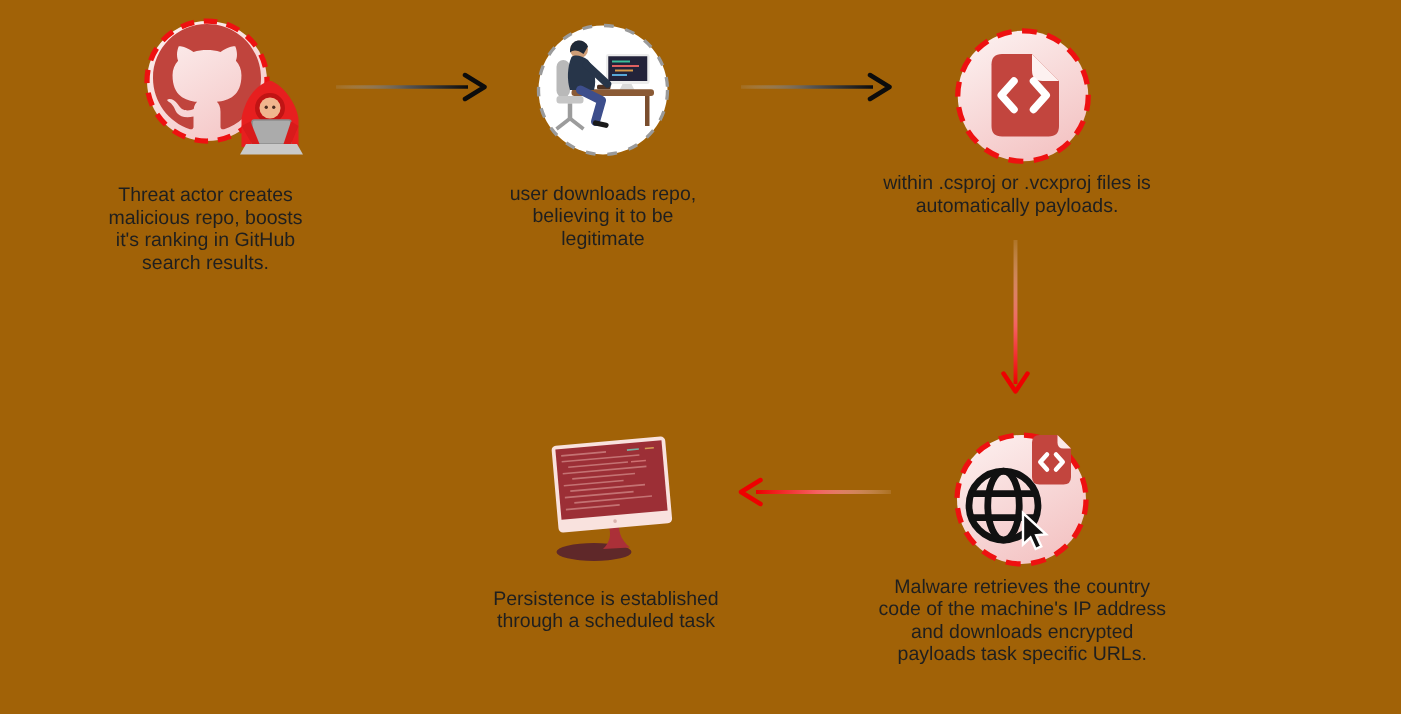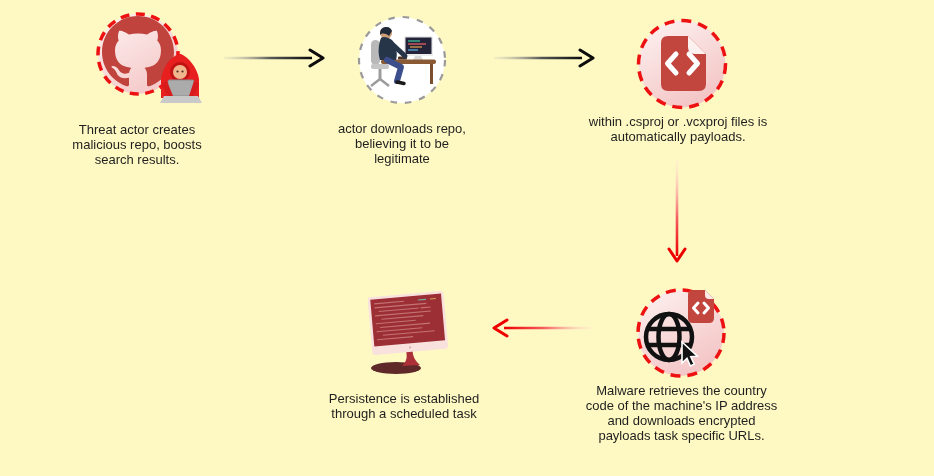--- a/index.html
+++ b/index.html
@@ -1,19 +1,19 @@
 <!DOCTYPE html>
 <html><head>
 <meta charset="utf-8">
 <style>
   * { margin:0; padding:0; box-sizing:border-box; }
   html,body { background:#ffffff; }
   body { font-family:"Liberation Sans", sans-serif; }
   .canvas {
-    position:relative; width:934px; height:476px; background:#fef9c3; overflow:hidden;
+    position:relative; width:934px; height:476px; background:#a16207; overflow:hidden;
   }
   .abs { position:absolute; }
   .caption {
     position:absolute; text-align:center; color:#1f1f1f;
     font-size:13px; line-height:15px; font-weight:400;
   }
   .caption span { display:block; white-space:nowrap; }
 </style>
 </head>
 <body>
@@ -183,25 +183,26 @@
         <stop offset="1" stop-color="#ffdcdc" stop-opacity="0.12"></stop>
       </linearGradient>
     </defs>
     <line x1="14" y1="10" x2="104" y2="10" stroke="url(#gr2)" stroke-width="2.6"></line>
     <polyline points="17,2 4,10 17,18" fill="none" stroke="#ee0000" stroke-width="3" stroke-linecap="round" stroke-linejoin="round"></polyline>
   </svg>
 
   <div class="caption" style="left:52px;top:122px;width:170px;">
     <span>Threat actor creates</span>
     <span>malicious repo, boosts</span>
+    <span>it's ranking in GitHub</span>
     <span>search results.</span>
   </div>
 
   <div class="caption" style="left:317px;top:121px;width:170px;">
-    <span>actor downloads repo,</span>
+    <span>user downloads repo,</span>
     <span>believing it to be</span>
     <span>legitimate</span>
   </div>
 
   <div class="caption" style="left:573px;top:114px;width:210px;">
     <span>within .csproj or .vcxproj files is</span>
     <span>automatically payloads.</span>
   </div>
 
   <div class="caption" style="left:574px;top:383px;width:215px;">

